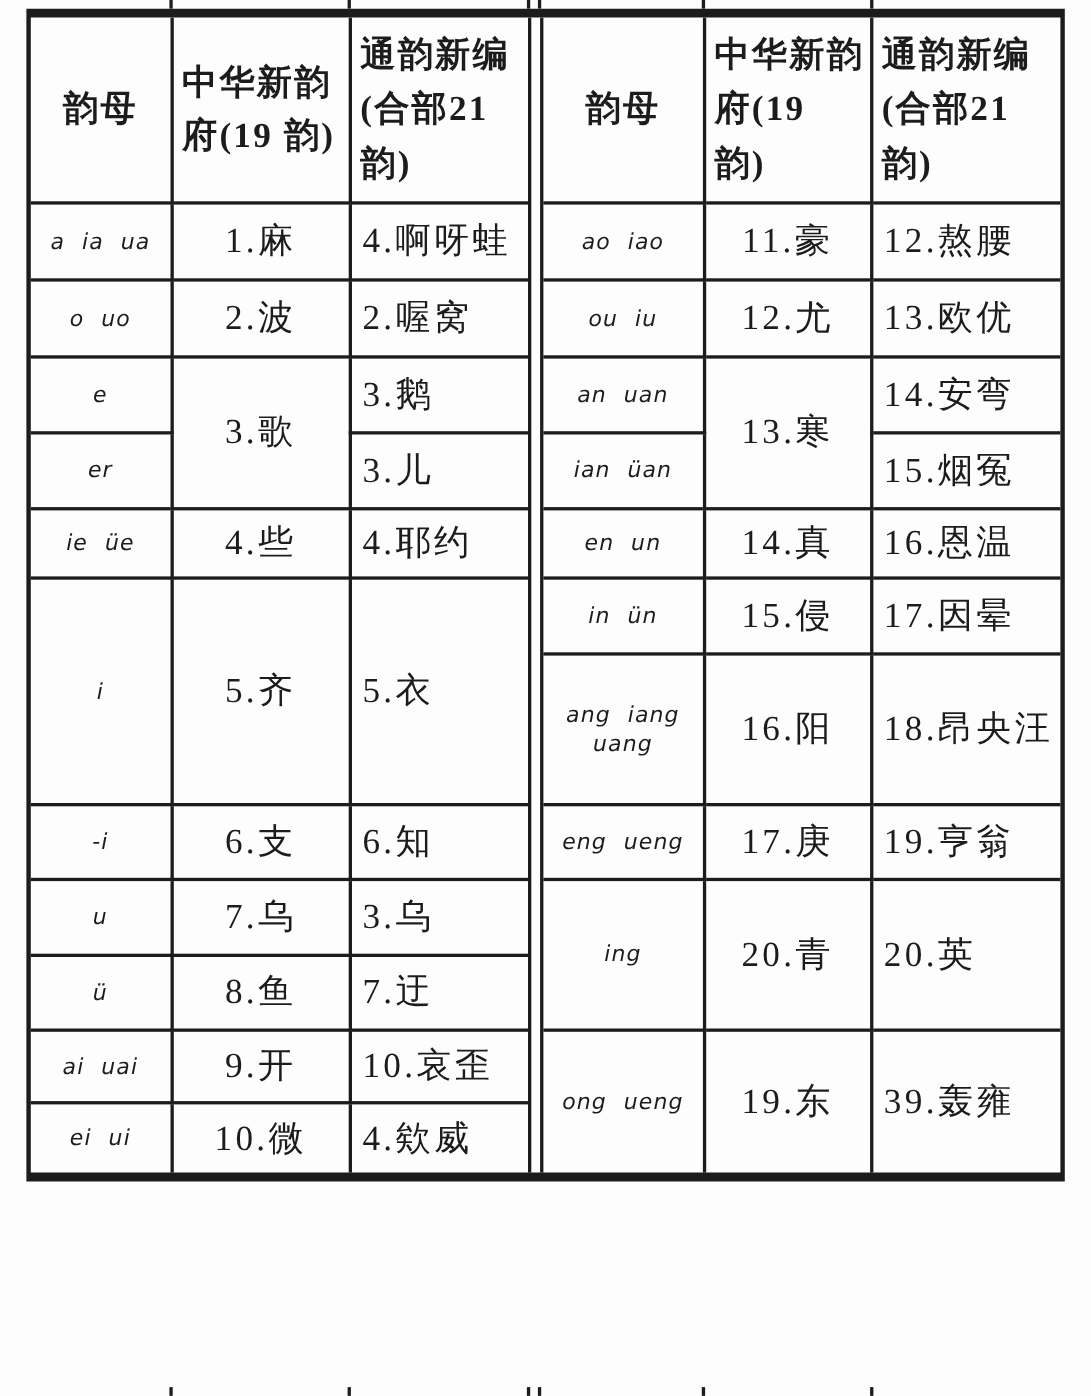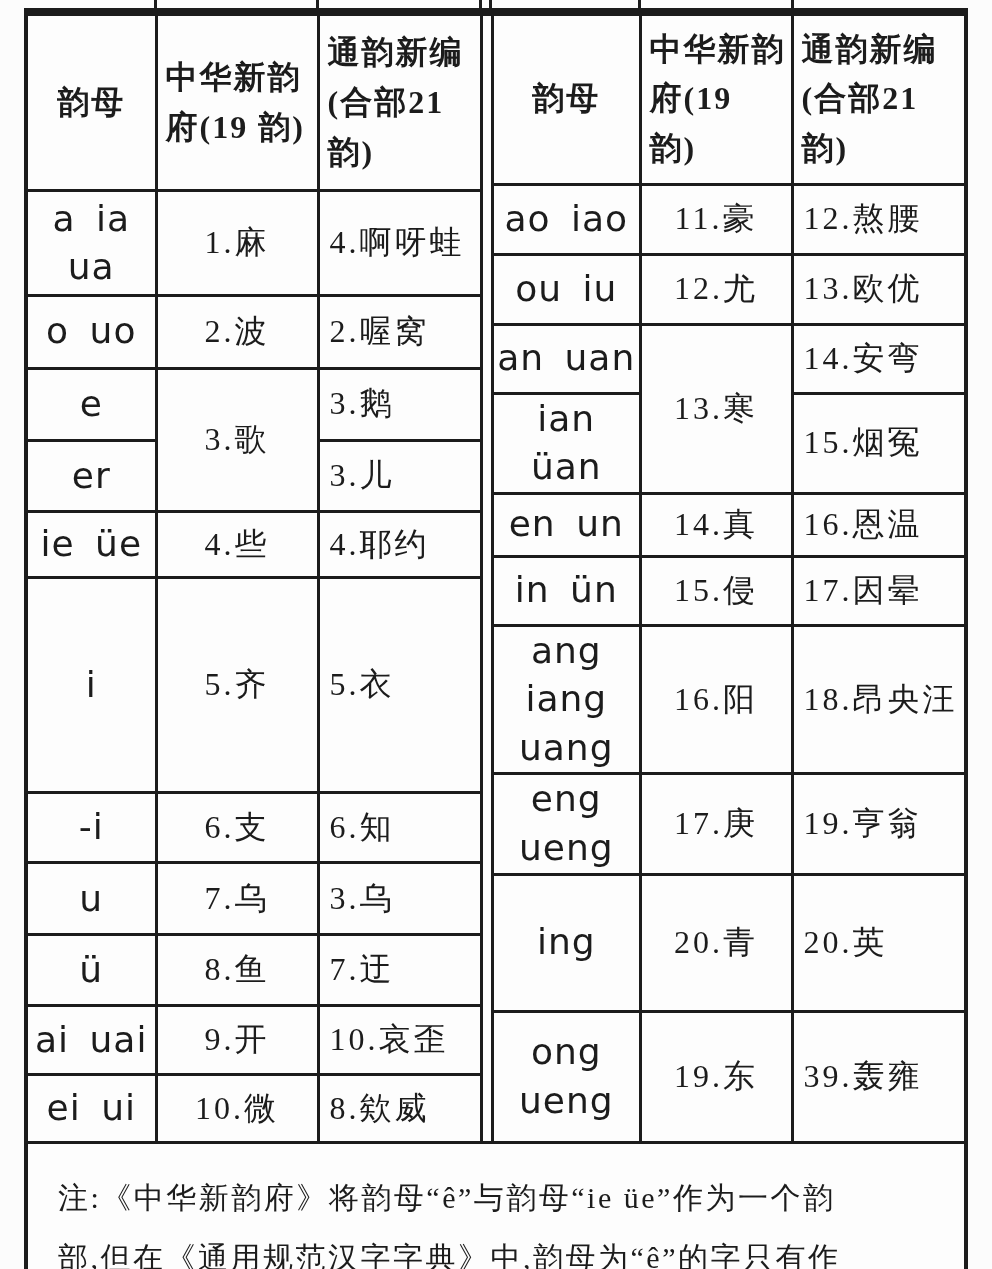--- a/index.html
+++ b/index.html
@@ -26,22 +26,22 @@
   .t-left td:last-child{border-right:none;}
   .t-right td:first-child{border-left:none;}
   .t-right td:last-child{border-right:none;}
   .t tr:first-child td{border-top:none;}
   .t tr:last-child td{border-bottom:none;}
   .divider{
     width:14px;box-sizing:border-box;flex:0 0 auto;
     border-left:3px solid #1c1c1c;border-right:3px solid #1c1c1c;
   }
   .py{
-    font-family:"DejaVu Sans",sans-serif;font-size:36px;
-    letter-spacing:1px;word-spacing:8px;line-height:1.35;
+    font-family:"DejaVu Sans",sans-serif;font-size:20px;
+    letter-spacing:1px;word-spacing:8px;line-height:1.35;font-style:italic;
   }
   .c-ty{text-align:left;padding-left:10px;}
   .hd{font-weight:bold;line-height:1.55;letter-spacing:2px;text-align:center;}
   .hd-left{text-align:left;padding-left:8px;padding-right:2px;}
   
   .rh168{height:168px}.rh70{height:70px}.rh69{height:69px}.rh63{height:63px}
   .rh206{height:206px}.rh68{height:68px}.rh66{height:66px}.rh64{height:64px}
   .rh137{height:137px}.rh130{height:130px}
   .note{
     box-sizing:border-box;height:193px;border-top:3px solid #1c1c1c;
@@ -130,21 +130,21 @@
           <td class="c-ty">7.迂</td>
         </tr>
         <tr class="rh66">
           <td class="py">ai uai</td>
           <td>9.开</td>
           <td class="c-ty">10.哀歪</td>
         </tr>
         <tr class="rh64">
           <td class="py">ei ui</td>
           <td>10.微</td>
-          <td class="c-ty">8.欸威</td>
+          <td class="c-ty">4.欸威</td>
         </tr>
       </tbody>
         </table>
 
       <div class="divider"></div>
 
       <table class="t t-right">
         <colgroup>
             <col style="width:146px">
             <col style="width:152px">
@@ -202,19 +202,14 @@
         </tr>
         <tr class="rh130">
           <td class="py">ong ueng</td>
           <td>19.东</td>
           <td class="c-ty">39.轰雍</td>
         </tr>
       </tbody>
         </table>
     </div>
 
-    <div class="note">
-      <div class="note-line">注:《中华新韵府》将韵母“ê”与韵母“ie üe”作为一个韵</div>
-      <div class="note-line">部,但在《通用规范汉字字典》中,韵母为“ê”的字只有作</div>
-      <div class="note-line">叹词用的“欸”字。</div>
-    </div>
   </div>
 </div>
 
 </body></html>

